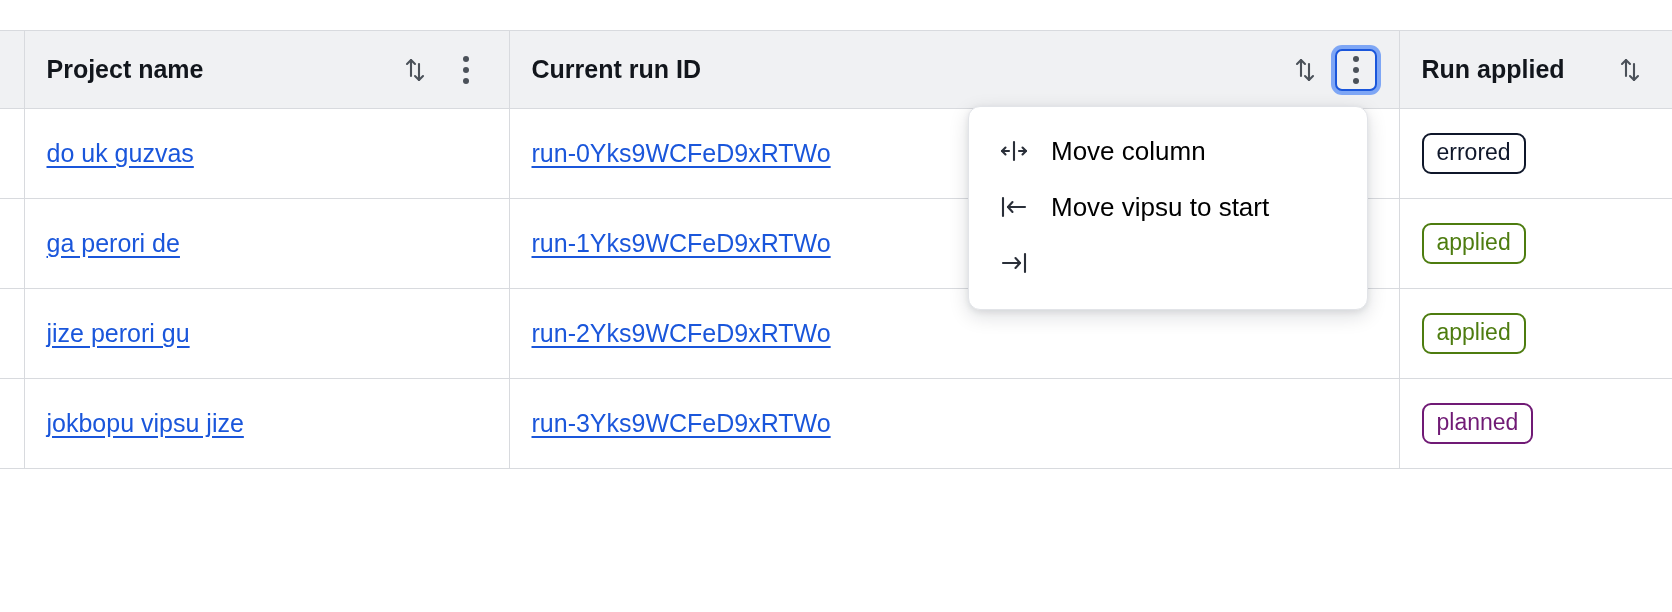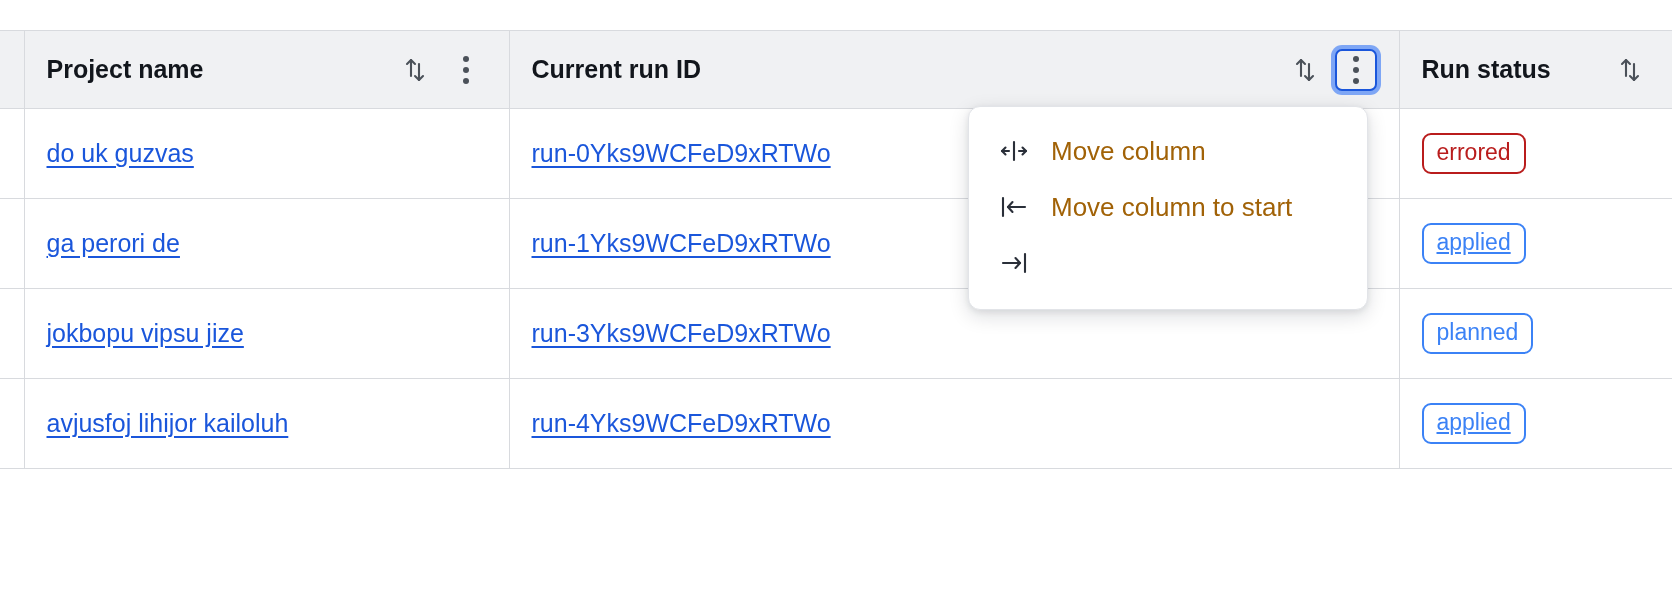--- a/index.html
+++ b/index.html
@@ -128,23 +128,23 @@
 
   .badge {
     display: inline-block;
     padding: 6px 13px 8px;
     border-radius: 9px;
     border: 2px solid currentColor;
     font-size: 23px;
     line-height: 1;
     white-space: nowrap;
   }
-  .badge.errored { color: #b91c1c; }
-  .badge.applied { color: #3b82f6; text-decoration: underline; }
-  .badge.planned { color: #3b82f6; }
+  .badge.errored { color: #0f172a; }
+  .badge.applied { color: #4d7c0f; }
+  .badge.planned { color: #701a75; }
 
   
   .menu {
     position: absolute;
     left: 968px;
     top: 106px;
     width: 400px;
     background: #ffffff;
     border: 1px solid #e2e4e8;
     border-radius: 12px;
@@ -153,21 +153,21 @@
     z-index: 50;
   }
   .menu-item {
     display: flex;
     align-items: center;
     gap: 22px;
     padding: 8px 30px;
     height: 56px;
     cursor: pointer;
     font-size: 26px;
-    color: #a16207;
+    color: #000000;
     white-space: nowrap;
   }
   .menu-icon {
     flex: 0 0 auto;
     width: 30px;
     height: 30px;
     display: flex;
     align-items: center;
     justify-content: center;
   }
@@ -231,21 +231,21 @@
                     <i></i>
                     <i></i>
                     <i></i>
                   </span>
               </button>
             </div>
           </th>
 
           <th class="last-head">
             <div class="th-inner">
-              <span class="th-label">Run status</span>
+              <span class="th-label">Run applied</span>
               <span class="th-spacer"></span>
               <button class="icon-btn">
                 <svg width="26" height="30" viewBox="0 0 26 30" fill="none" stroke="#4b5159" stroke-width="2.1" stroke-linecap="round" stroke-linejoin="round">
                   <path d="M9 21 V5"></path>
                     <path d="M5 9 L9 5 L13 9"></path>
                   <path d="M17 9 V25"></path>
                     <path d="M13 21 L17 25 L21 21"></path>
                 </svg>
               </button>
             </div>
@@ -273,46 +273,46 @@
             <a class="cell-link">ga perori de</a>
           </td>
           <td>
             <a class="cell-link">run-1Yks9WCFeD9xRTWo</a>
           </td>
           <td class="last-cell">
             <span class="badge applied">applied</span>
           </td>
         </tr>
 
+        <tr>
+          <td class="gutter-cell"></td>
+          <td>
+            <a class="cell-link">jize perori gu</a>
+          </td>
+          <td>
+            <a class="cell-link">run-2Yks9WCFeD9xRTWo</a>
+          </td>
+          <td class="last-cell">
+            <span class="badge applied">applied</span>
+          </td>
+        </tr>
 
         <tr>
           <td class="gutter-cell"></td>
           <td>
             <a class="cell-link">jokbopu vipsu jize</a>
           </td>
           <td>
             <a class="cell-link">run-3Yks9WCFeD9xRTWo</a>
           </td>
           <td class="last-cell">
             <span class="badge planned">planned</span>
           </td>
         </tr>
 
-        <tr>
-          <td class="gutter-cell"></td>
-          <td>
-            <a class="cell-link">avjusfoj lihijor kailoluh</a>
-          </td>
-          <td>
-            <a class="cell-link">run-4Yks9WCFeD9xRTWo</a>
-          </td>
-          <td class="last-cell">
-            <span class="badge applied">applied</span>
-          </td>
-        </tr>
       </tbody>
     </table>
   </div>
 
   <div class="menu">
 
     <div class="menu-item">
       <span class="menu-icon">
         <svg width="30" height="26" viewBox="0 0 30 26" fill="none" stroke="#2a2f39" stroke-width="2.1" stroke-linecap="round" stroke-linejoin="round">
           <path d="M15 4 V22"></path>
@@ -326,21 +326,21 @@
     </div>
 
     <div class="menu-item">
       <span class="menu-icon">
         <svg width="30" height="26" viewBox="0 0 30 26" fill="none" stroke="#2a2f39" stroke-width="2.1" stroke-linecap="round" stroke-linejoin="round">
           <path d="M4 4 V22"></path>
           <path d="M26 13 H9"></path>
             <path d="M13.5 8 L9 13 L13.5 18"></path>
         </svg>
       </span>
-      <span>Move column to start</span>
+      <span>Move vipsu to start</span>
     </div>
 
     <div class="menu-item">
       <span class="menu-icon">
         <svg width="30" height="26" viewBox="0 0 30 26" fill="none" stroke="#2a2f39" stroke-width="2.1" stroke-linecap="round" stroke-linejoin="round">
           <path d="M26 4 V22"></path>
           <path d="M4 13 H21"></path>
             <path d="M16.5 8 L21 13 L16.5 18"></path>
         </svg>
       </span>

